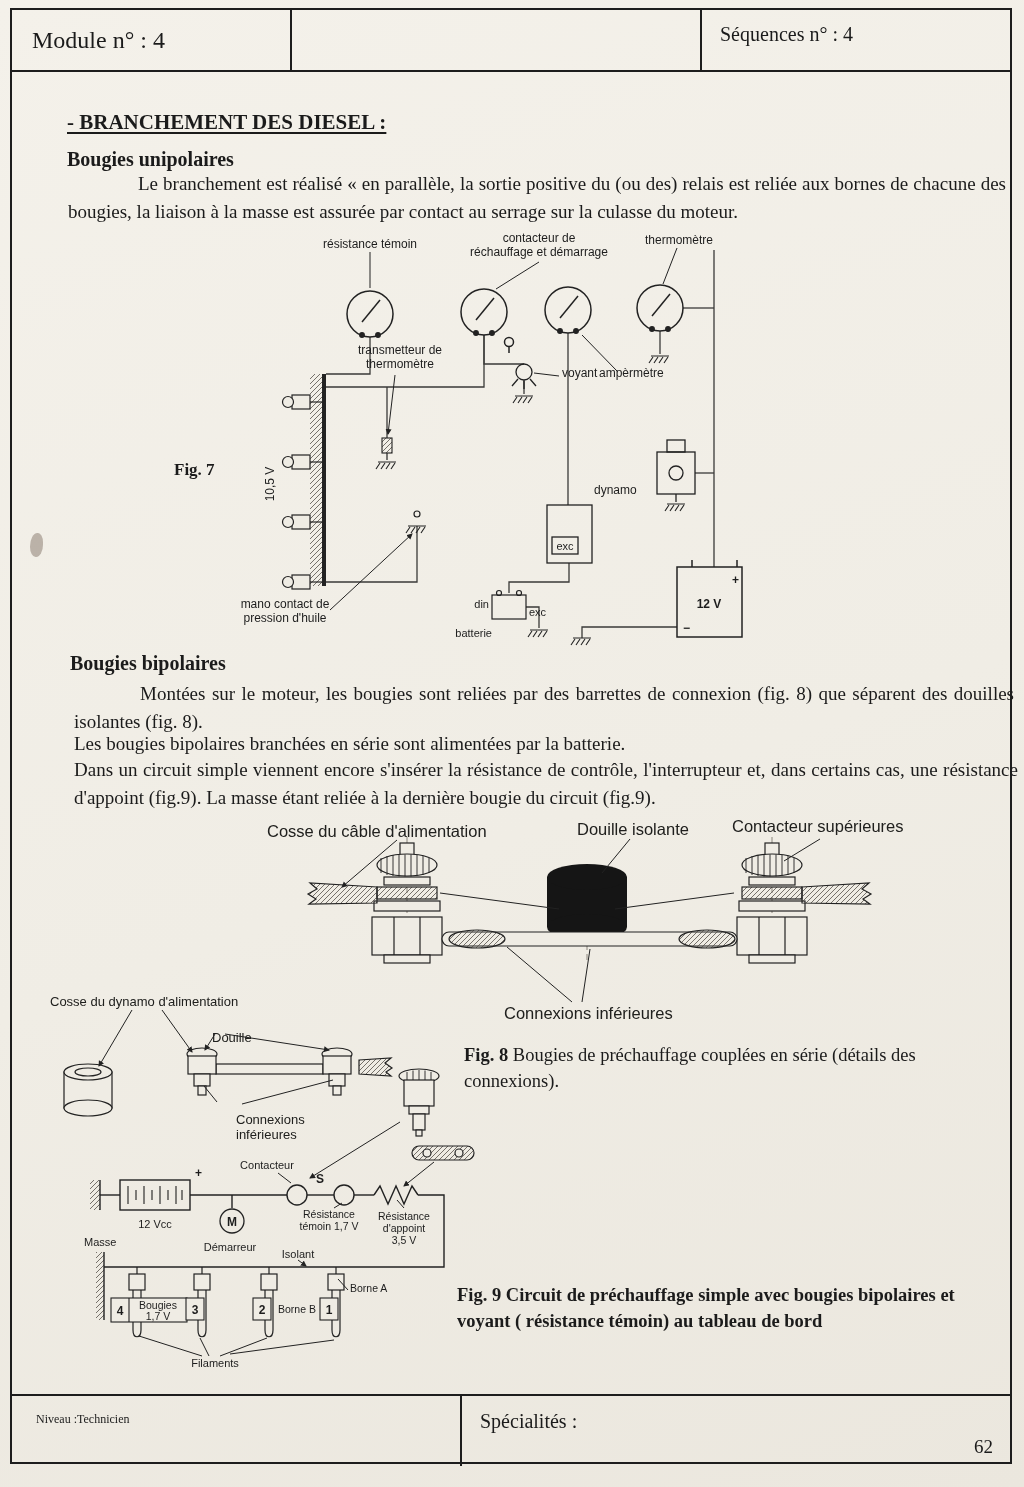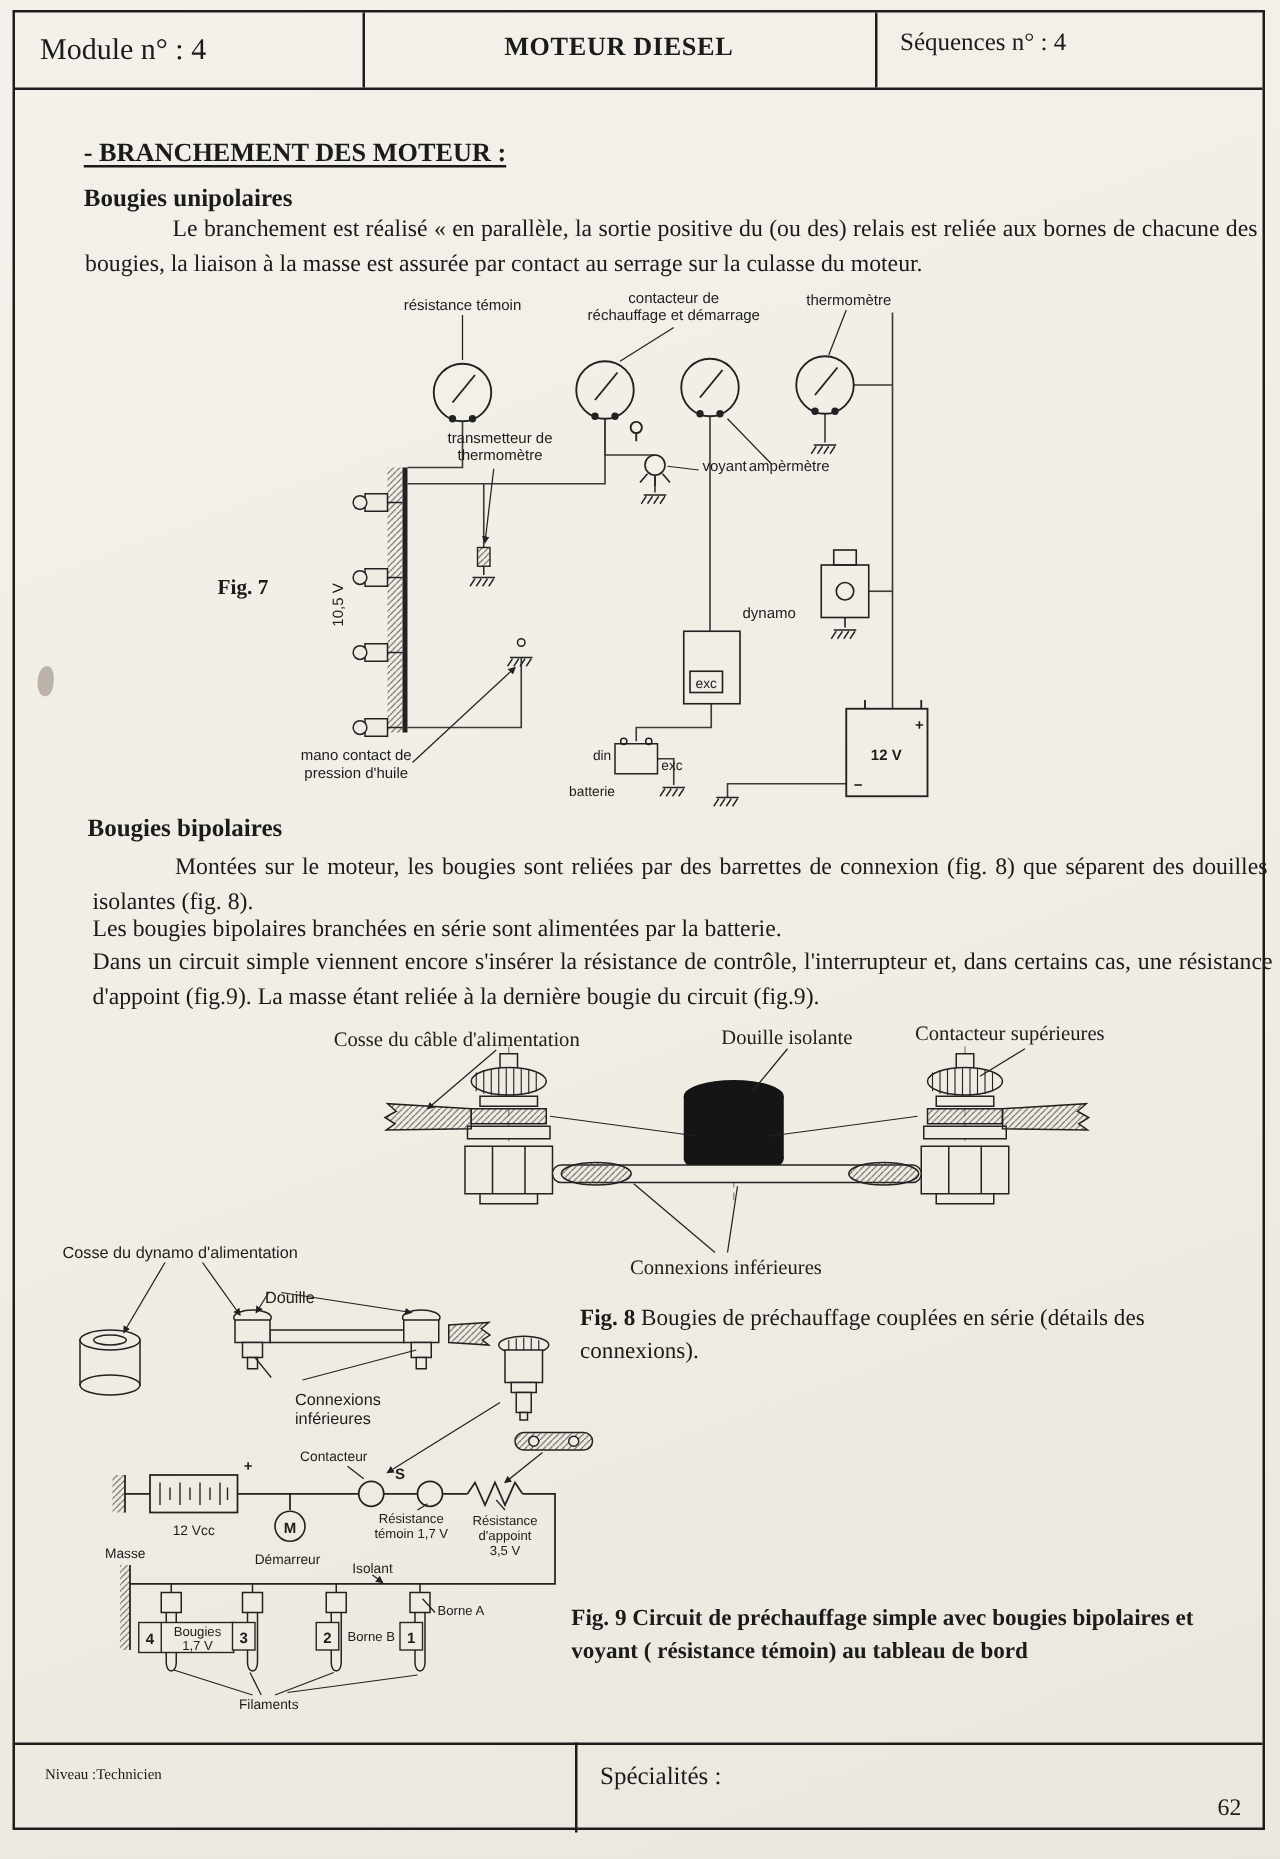--- a/index.html
+++ b/index.html
@@ -7,21 +7,21 @@
   .page{position:relative;width:1024px;height:1487px;margin:0 auto;overflow:hidden;
         background:linear-gradient(160deg,#f4f1ea 0%,#f0ede5 55%,#ebe7de 100%);
         font-family:"Liberation Serif",serif;color:#1b1b1b}
   .frame{position:absolute;left:10px;top:8px;width:1002px;height:1456px;border:2px solid #1d1d1d}
   .abs{position:absolute}
   .ser19{font-size:19px;line-height:28px}
   .just{text-align:justify}
   .bold{font-weight:700}
   .hline{position:absolute;left:0;width:100%;border-top:2px solid #1d1d1d;height:0}
   .vline{position:absolute;border-left:2px solid #1d1d1d;width:0}
-  .dlabel{position:absolute;font-family:Liberation Serif, serif;font-size:16px;color:#20201e;white-space:nowrap}
+  .dlabel{position:absolute;font-family:Liberation Sans, sans-serif;font-size:16px;color:#20201e;white-space:nowrap}
   .dlabel-sm{position:absolute;font-family:"Liberation Sans",sans-serif;font-size:13px;color:#20201e;white-space:nowrap;line-height:15px}
   .dsvg{position:absolute}
   svg text{font-family:"Liberation Sans",sans-serif;fill:#1d1d1d;font-size:12px}
   svg text.t11{font-size:11px}
   svg text.t10{font-size:10.5px}
   svg text.t12b{font-size:12px;font-weight:700}
   .caption{font-size:18.5px;line-height:26px}
   .smudge{position:absolute;left:30px;top:533px;width:13px;height:24px;background:#9d9186;border-radius:60% 40% 55% 45%;opacity:.65}
 </style>
 </head>
@@ -29,24 +29,23 @@
 
 <div class="page">
   <div class="smudge"></div>
 
   <div class="frame">
 
     <div class="hline" style="top:60px"></div>
     <div class="vline" style="left:278px;top:0;height:60px"></div>
     <div class="vline" style="left:688px;top:0;height:60px"></div>
     <div class="abs" style="left:20px;top:17px;font-size:24px">Module n° : 4</div>
-    <div class="abs bold" style="left:280px;top:15px;width:406px;text-align:center;font-size:21px;letter-spacing:.5px">MOTEUR DIESEL</div>
     <div class="abs" style="left:708px;top:13px;font-size:20px">Séquences n° : 4</div>
 
-    <div class="abs bold" style="left:55px;top:100px;font-size:21px;text-decoration:underline;text-underline-offset:3px">- BRANCHEMENT DES MOTEUR :</div>
+    <div class="abs bold" style="left:55px;top:100px;font-size:21px;text-decoration:underline;text-underline-offset:3px">- BRANCHEMENT DES DIESEL :</div>
     <div class="abs bold" style="left:55px;top:138px;font-size:20px">Bougies unipolaires</div>
     <div class="abs ser19 just" style="left:56px;top:160px;width:938px;text-indent:70px">Le branchement est réalisé « en parallèle, la sortie positive du (ou des) relais est reliée aux bornes de chacune des bougies, la liaison à la masse est assurée par contact au serrage sur la culasse du moteur.</div>
 
     <svg class="dsvg" style="left:150px;top:222px" width="630" height="415" viewBox="0 0 630 415">
       <defs>
         <pattern id="ph" width="5" height="5" patternUnits="userSpaceOnUse">
           <path d="M0,5 L5,0" stroke="#55504a" stroke-width="0.8"></path>
         </pattern>
         <marker id="arr" markerWidth="7" markerHeight="7" refX="5" refY="3" orient="auto">
           <path d="M0,0 L6,3 L0,6 z" fill="#222"></path>

